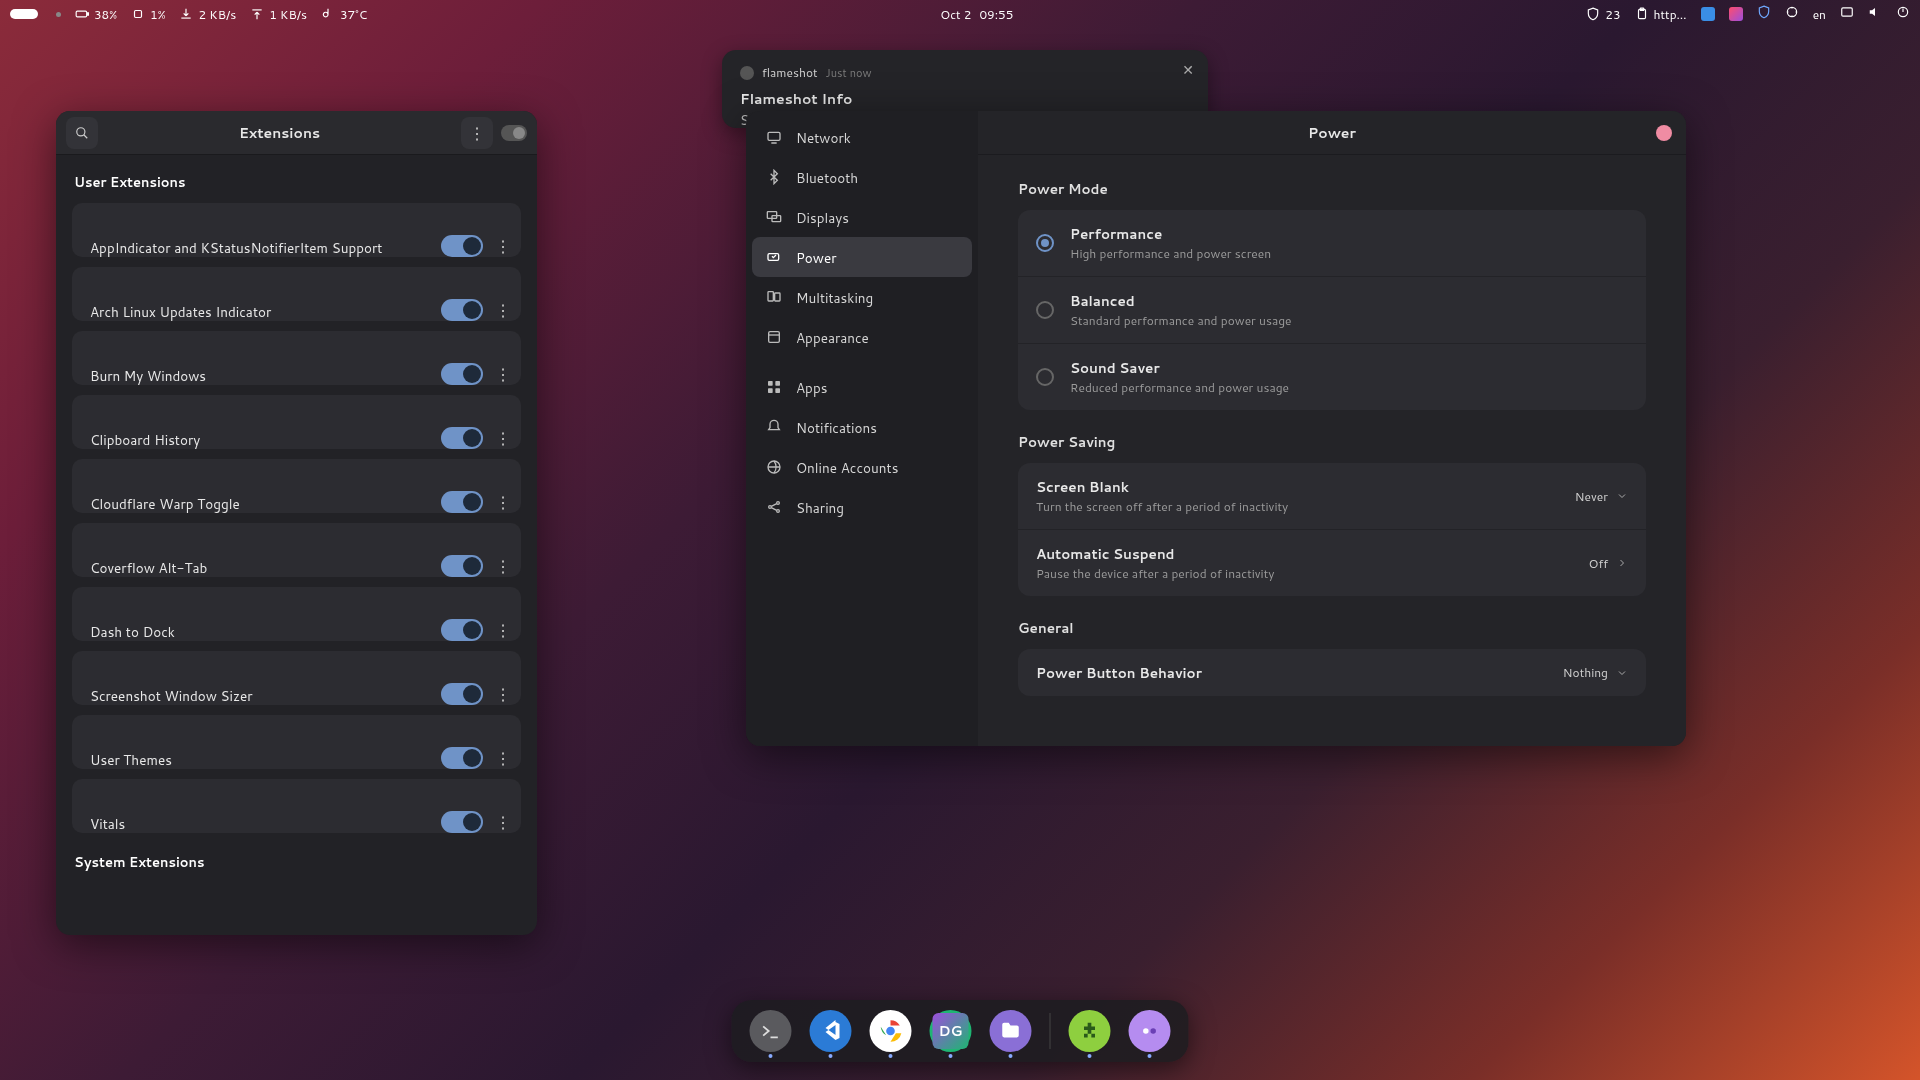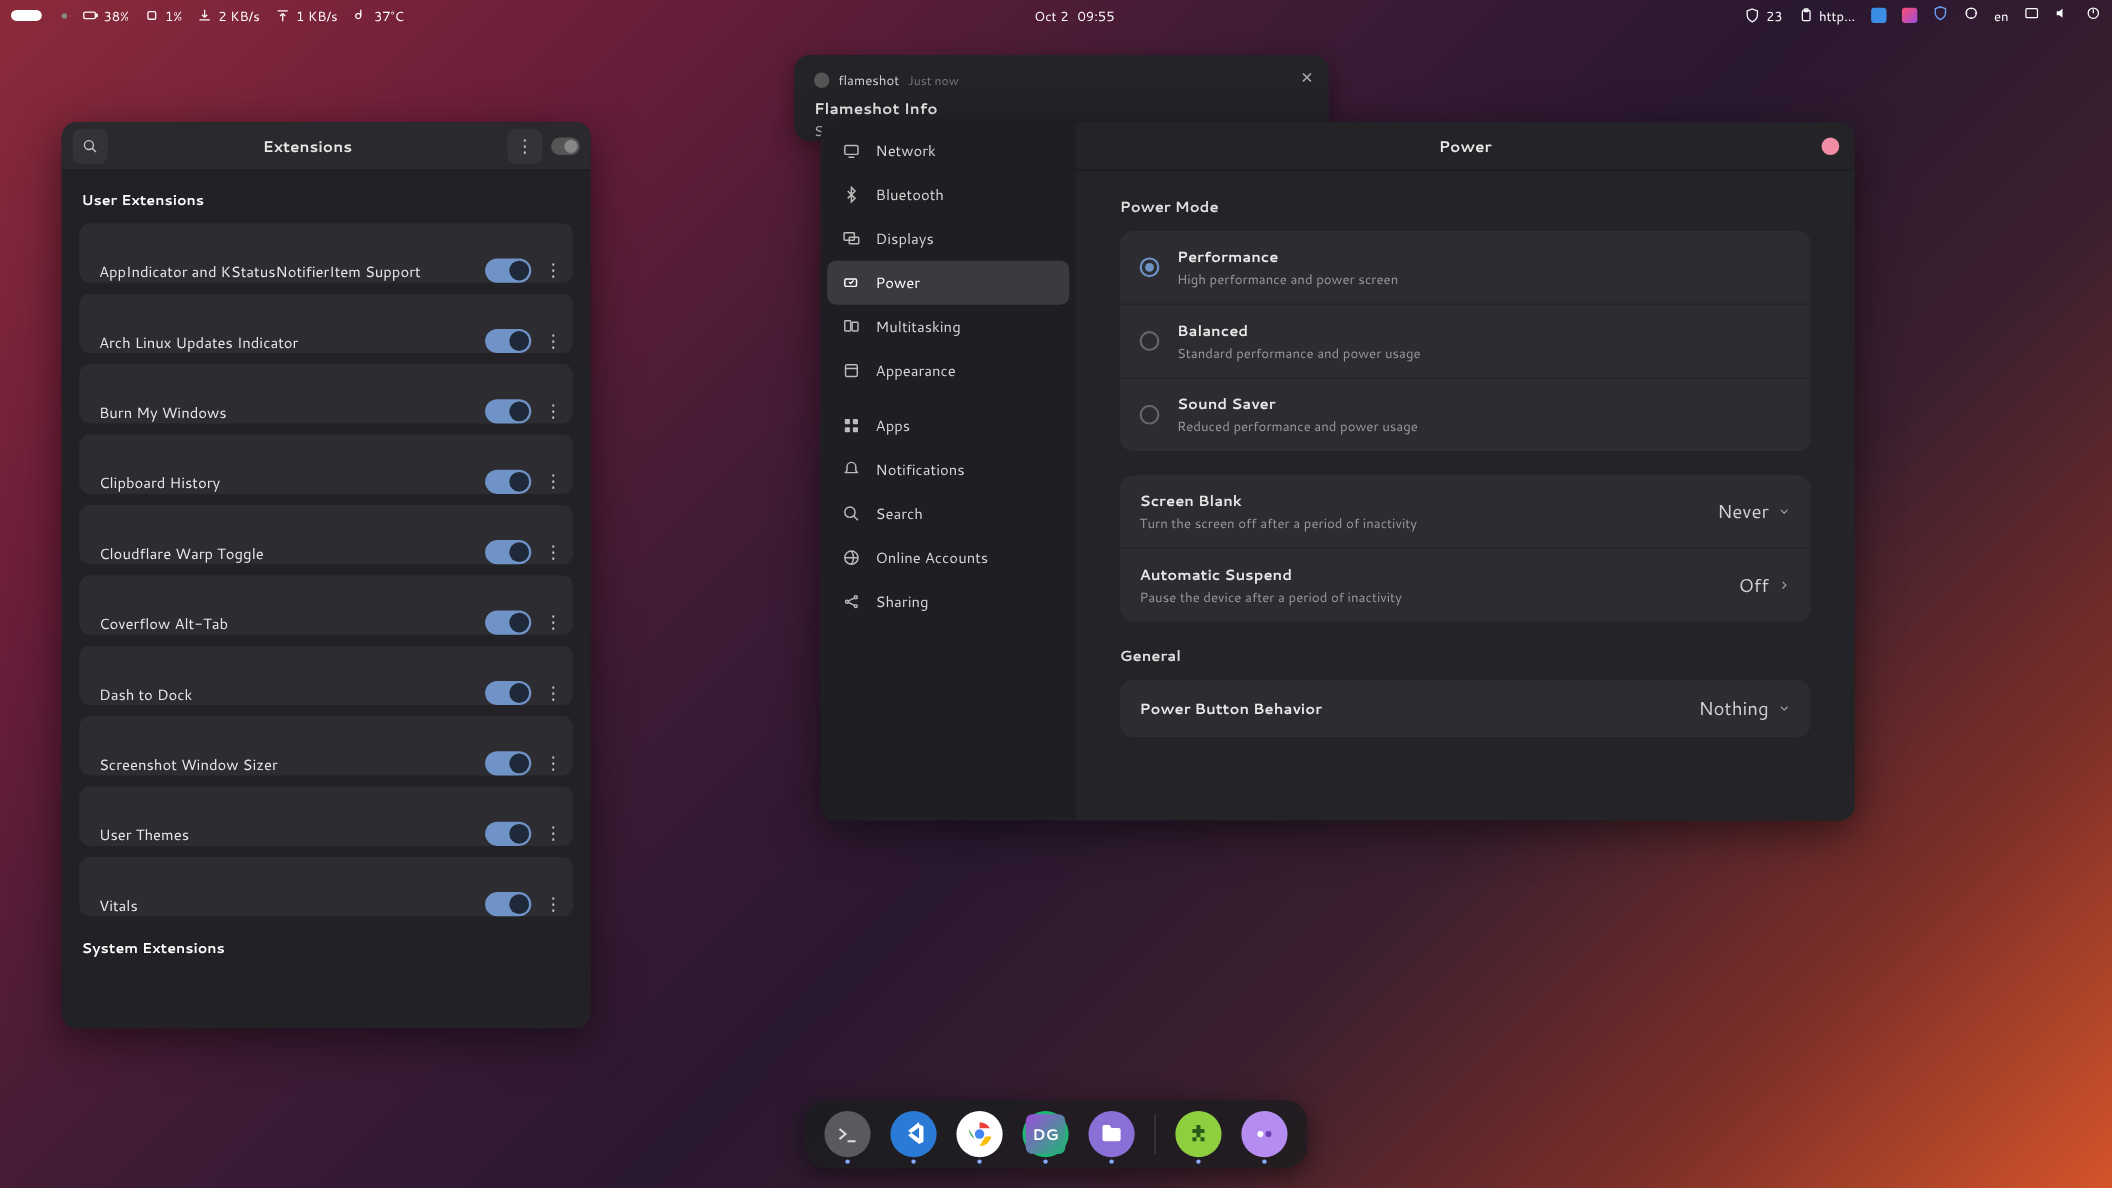--- a/index.html
+++ b/index.html
@@ -93,21 +93,21 @@
 .radio-row .radio { width:18px; height:18px; border-radius:50%; border: 2px solid #666; position:relative;}
 .radio-row .radio.checked { border-color:#6f93c7;}
 .radio-row .radio.checked::after{content:"";position:absolute;inset:3px;border-radius:50%;background:#6f93c7;}
 .radio-row .rtxt .t { font-size:13.5px; font-weight:600; color:#e8e8e8;}
 .radio-row .rtxt .d { font-size:12px; color:#9a9a9a; margin-top:2px;}
 .list-group { background:#2c2c31; border-radius:12px; overflow:hidden; margin-bottom:22px;}
 .list-row { display:flex; align-items:center; justify-content:space-between; padding:14px 18px; border-bottom:1px solid #232327; cursor:pointer;}
 .list-row:last-child{border-bottom:none;}
 .list-row .ltxt .t{font-size:13.5px; font-weight:600; color:#e8e8e8;}
 .list-row .ltxt .d{font-size:12px; color:#9a9a9a; margin-top:2px;}
-.list-row .val{display:flex; align-items:center; gap:8px; color:#cfcfcf; font-size:17px;}
+.list-row .val{display:flex; align-items:center; gap:8px; color:#cfcfcf; font-size:12px;}
 .chev { width: 12px; height: 12px; }
 
 .dock {
   position: absolute; bottom: 18px; left: 50%; transform: translateX(-50%);
   height: 62px; background: rgba(28,28,32,.85); border-radius: 20px;
   display: flex; align-items: center; padding: 0 18px; gap: 18px;
   box-shadow: 0 6px 24px rgba(0,0,0,.5);
 }
 .dock .dicon { width: 42px; height: 42px; border-radius: 50%; display:flex; align-items:center; justify-content:center; cursor:pointer; position:relative;}
 .dock .sep { width:1px; height:36px; background:#444;}
@@ -372,29 +372,20 @@
         <span class="sic">
           <svg width="16" height="16" viewBox="0 0 24 24" fill="none" stroke="#bbb" stroke-width="2">
             <path d="M6 8a6 6 0 1112 0v5l2 3H4l2-3V8z"></path>
           </svg>
         </span>
                <span>Notifications</span>
       </div>
       <div class="side-item">
         <span class="sic">
           <svg width="16" height="16" viewBox="0 0 24 24" fill="none" stroke="#bbb" stroke-width="2">
-            <circle cx="10" cy="10" r="7"></circle>
-            <path d="M21 21l-6-6"></path>
-          </svg>
-        </span>
-               <span>Search</span>
-      </div>
-      <div class="side-item">
-        <span class="sic">
-          <svg width="16" height="16" viewBox="0 0 24 24" fill="none" stroke="#bbb" stroke-width="2">
             <circle cx="12" cy="12" r="9"></circle>
             <path d="M12 3a15 15 0 010 18M3 12h18"></path>
           </svg>
         </span>
                <span>Online Accounts</span>
       </div>
       <div class="side-item">
         <span class="sic">
           <svg width="16" height="16" viewBox="0 0 24 24" fill="none" stroke="#bbb" stroke-width="2">
             <circle cx="6" cy="12" r="2"></circle>
@@ -430,20 +421,21 @@
           </div>
           <div class="radio-row">
             <div class="radio "></div>
     <div class="rtxt">
               <div class="t">Sound Saver</div>
     <div class="d">Reduced performance and power usage</div>
             </div>
           </div>
         </div>
 
+      <div class="sec-title">Power Saving</div>
       <div class="list-group" id="power-saving-group">
           <div class="list-row">
             <div class="ltxt">
               <div class="t">Screen Blank</div>
       <div class="d">Turn the screen off after a period of inactivity</div>
             </div>
       <div class="val">
               <span>Never</span>
               <svg class="chev" viewBox="0 0 24 24" fill="none" stroke="#aaa" stroke-width="2">
                 <path d="M6 9l6 6 6-6"></path>

